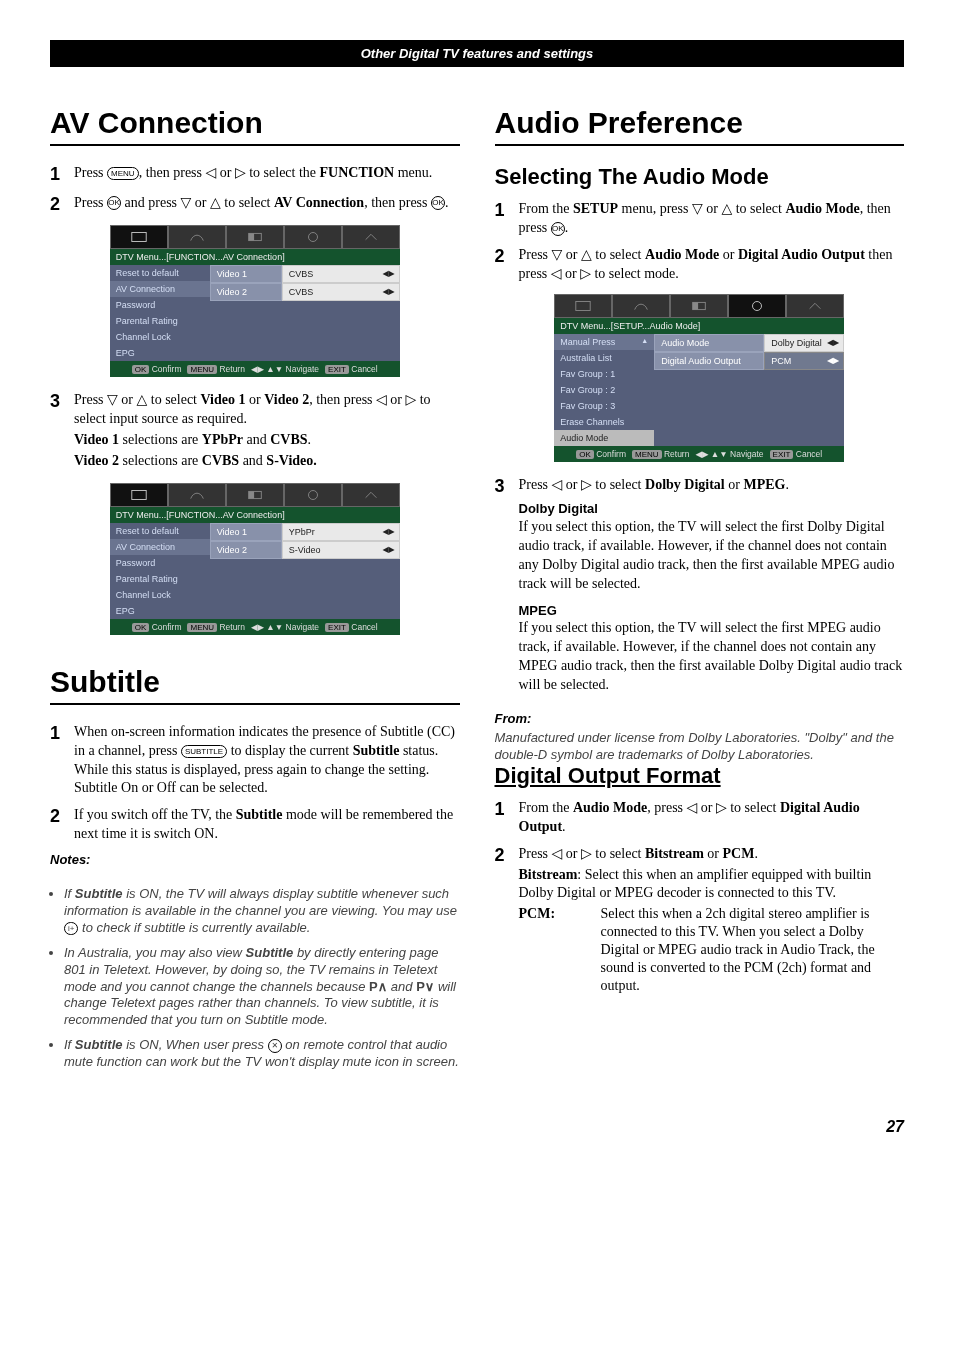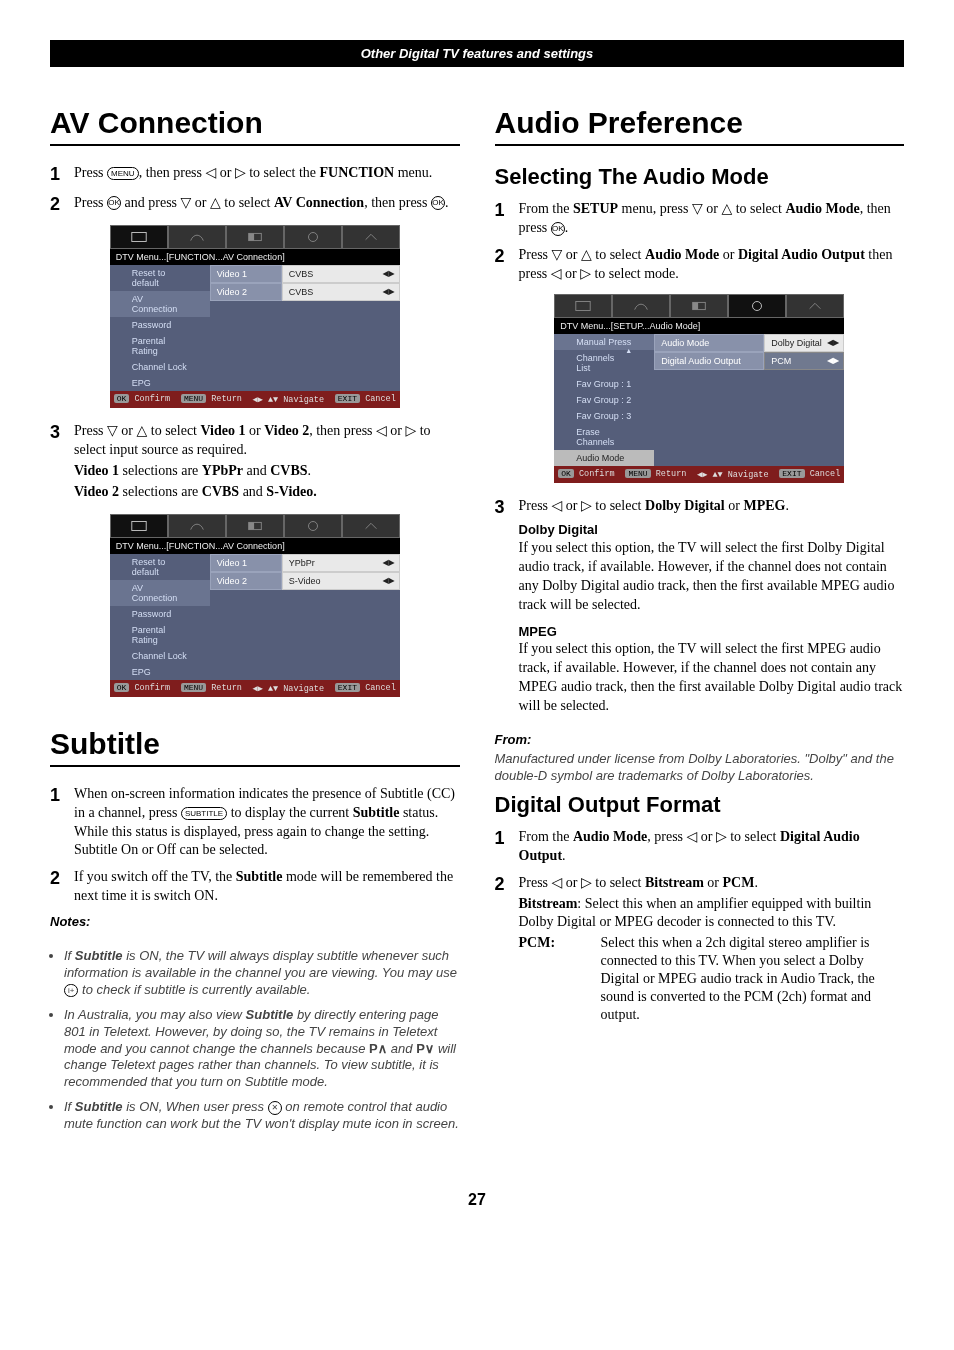--- a/index.html
+++ b/index.html
@@ -100,37 +100,37 @@
     background: #333;
     border: 1px solid #666;
     display: flex;
     align-items: center;
     justify-content: center;
     color: #aaa;
   }
   .osd-tab.active { background: #111; color:#fff; }
   .osd-tab svg { width: 18px; height: 14px; }
   .osd-crumb {
-    background: #000000;
+    background: #14532d;
     color: #eee;
     padding: 3px 6px;
     font-size: 9px;
   }
   .osd-body {
     display: flex;
     background: #555e7a;
     min-height: 86px;
   }
   .osd-left {
     width: 100px;
     padding: 0;
   }
   .osd-left-item {
     color: #d5dff5;
-    padding: 3px 22px;
+    padding: 3px 6px;
     font-size: 9px;
   }
   .osd-left-item.sel { background: #6a7490; }
   .osd-right {
     flex: 1;
     padding: 0;
   }
   .osd-right-row { display: flex; }
   .osd-right-label {
     width: 72px;
@@ -145,28 +145,27 @@
     background: #e9e9e9;
     color: #222;
     padding: 3px 6px;
     border: 1px solid #ccc;
     font-size: 9px;
     position: relative;
   }
   .osd-right-val.dk { background:#70798f;color:#fff;border:1px solid #888; }
   .osd-right-val .arrows{ position:absolute; right:4px; top:3px; font-size:8px; }
   .osd-hint {
-    background: #7f1d1d;
+    background: #14532d;
     color: #ddd;
     font-size: 8.5px;
     padding: 3px 4px;
     display: flex;
     gap: 6px;
-    justify-content: space-between;
-    font-family: Liberation Mono, monospace;
+    justify-content: center;
   }
   .osd-hint .k {
     background: #999;
     color: #000;
     border-radius: 2px;
     padding: 0 3px;
     font-size: 8px;
   }
   .notes-head {
     font-family: Arial, sans-serif;
@@ -192,25 +191,26 @@
     font-family: Arial, sans-serif;
     font-size: 13px;
     color: #444;
     margin-top: 4px;
     line-height: 1.3;
   }
   .def { display:flex; font-size:14px; line-height:1.3; margin-top:2px;}
   .def-term { font-weight:bold; font-family: "Times New Roman", serif; width:82px; flex-shrink:0;}
   .def-desc { flex:1; }
   .pagenum {
-    text-align: center;
+    text-align: right;
     font-family: Arial, sans-serif;
     font-weight: bold;
     font-size: 16px;
-    margin-top: 50px;
+    margin-top: 39px;
+    font-style: italic;
   }
   .psym { font-family:Arial,sans-serif; font-weight:bold; }
 </style>
 </head>
 <body>
 
 <div class="header-bar">Other Digital TV features and settings</div>
 
 <div class="columns">
 
@@ -427,21 +427,21 @@
         <div class="osd-tab">
             <svg viewBox="0 0 20 14">
               <path d="M4 10 L10 4 L16 10" fill="none" stroke="#888"></path>
             </svg>
           </div>
       </div>
       <div class="osd-crumb">DTV Menu...[SETUP...Audio Mode]</div>
       <div class="osd-body" style="min-height:100px;">
         <div class="osd-left">
           <div class="osd-left-item sel"><span>Manual Press</span><span style="float:right;font-size:7px;">▲</span></div>
-          <div class="osd-left-item">Channels List</div>
+          <div class="osd-left-item">Australia List</div>
           <div class="osd-left-item">Fav Group : 1</div>
           <div class="osd-left-item">Fav Group : 2</div>
           <div class="osd-left-item">Fav Group : 3</div>
           <div class="osd-left-item">Erase Channels</div>
           <div class="osd-left-item" style="background:#bbb;color:#222;">Audio Mode</div>
         </div>
         <div class="osd-right">
           <div class="osd-right-row">
             <div class="osd-right-label" style="width:110px;">Audio Mode</div>
             <div class="osd-right-val"><span>Dolby Digital</span><span class="arrows">◀▶</span></div>
@@ -467,21 +467,21 @@
         <div class="para-head">Dolby Digital</div>
         <div class="para">If you select this option, the TV will select the first Dolby Digital audio track, if available. However, if the channel does not contain any Dolby Digital audio track, then the first available MPEG audio track will be selected.</div>
         <div class="para-head">MPEG</div>
         <div class="para">If you select this option, the TV will select the first MPEG audio track, if available. However, if the channel does not contain any MPEG audio track, then the first available Dolby Digital audio track will be selected.</div>
       </div>
     </div>
 
     <div class="notes-head">From:</div>
     <div class="note-italic">Manufactured under license from Dolby Laboratories. "Dolby" and the double-D symbol are trademarks of Dolby Laboratories.</div>
 
-    <h2 class="sub" style="margin-top:8px;">Digital Output Format</h2>
+    <h2 class="sub" style="margin-top:0;text-decoration:underline;">Digital Output Format</h2>
 
     <div class="step">
       <div class="step-num">1</div>
       <div class="step-body">
         <span>From the </span><span class="bold">Audio Mode</span><span>, press ◁ or ▷ to select </span><span class="bold">Digital Audio Output</span><span>.</span>
       </div>
     </div>
 
     <div class="step">
       <div class="step-num">2</div>

